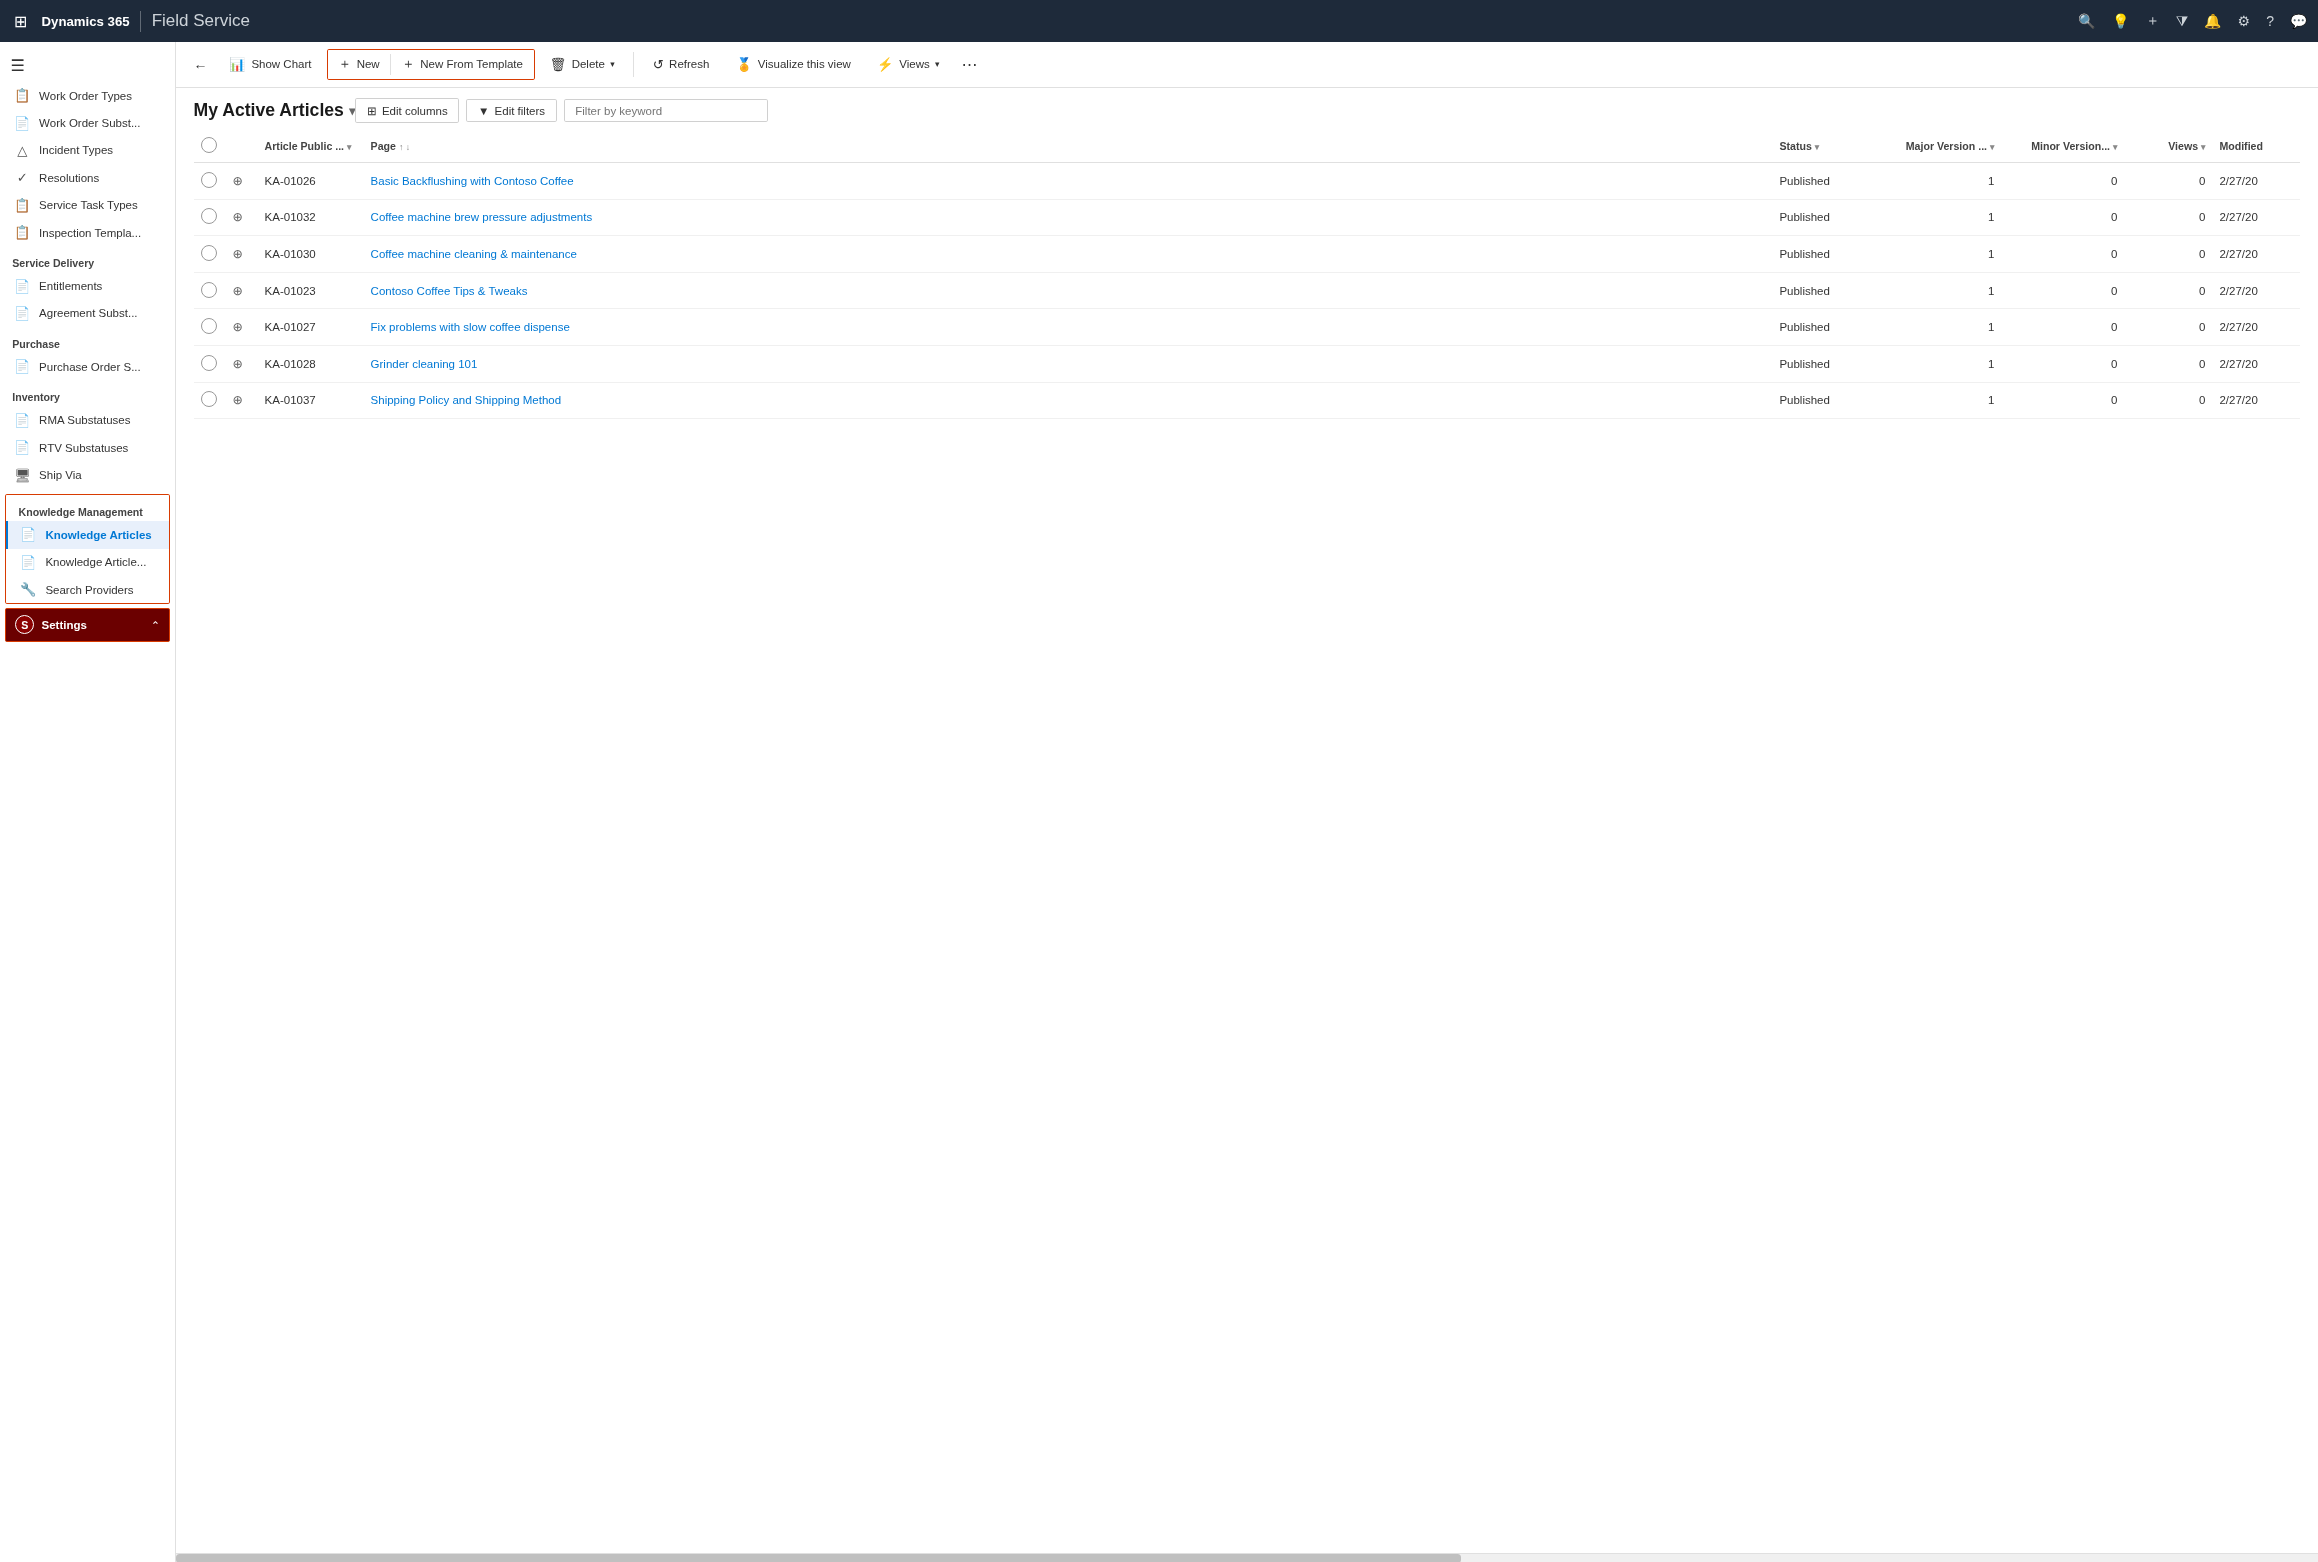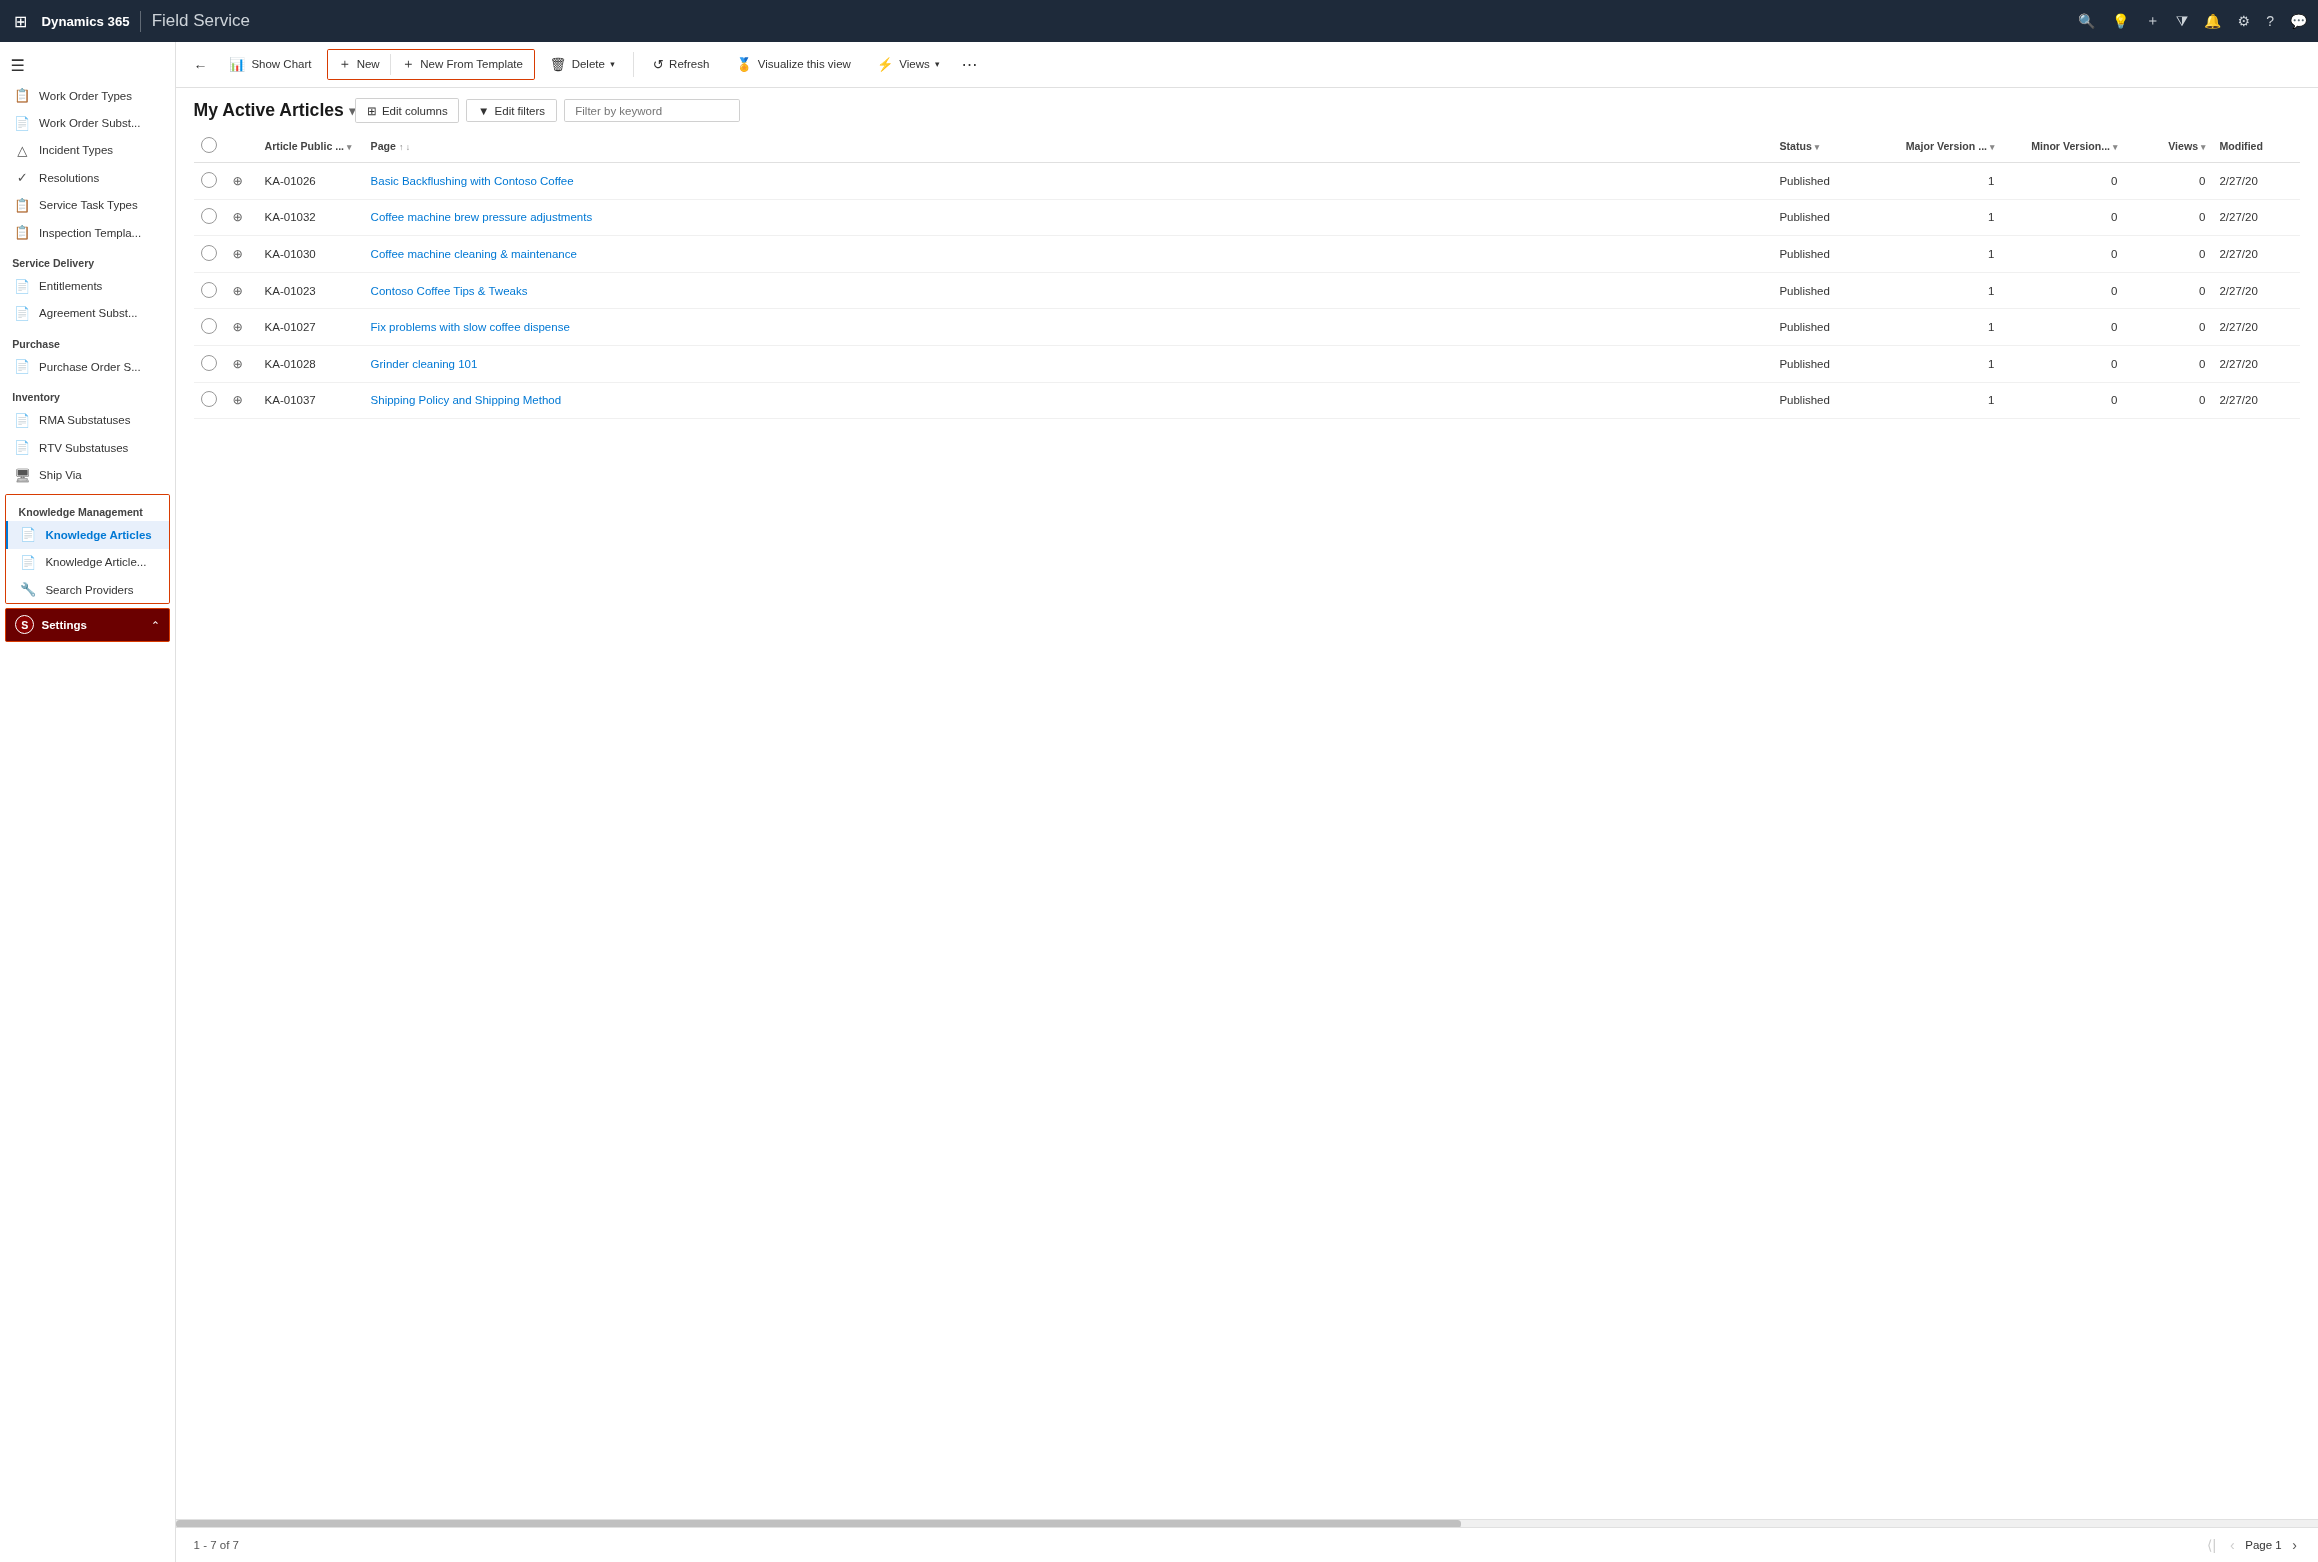--- a/index.html
+++ b/index.html
@@ -130,21 +130,21 @@
       cursor: pointer;
       font-size: 11.5px;
       color: #333;
       border-radius: 1.8px;
     }
     .filter-input {
       border: 0.9px solid #d0d0d0;
       padding: 4.4px 10.6px;
       font-size: 11.5px;
       border-radius: 1.8px;
-      width: 176px;
+      width: 204px;
       color: #999;
     }
 
     
     .table-container { flex: 1; overflow-y: auto; overflow-x: hidden; padding: 0 17.6px; }
     table { width: 100%; border-collapse: collapse; }
     thead tr { border-bottom: 1.8px solid #e0e0e0; }
     thead th {
       padding: 7px 7px;
       text-align: left;
@@ -529,25 +529,16 @@
       <td class="col-modified">2/27/20</td>
     </tr>
           </tbody>
       </table>
     </div>
 
     <div class="scrollbar-track">
       <div class="scrollbar-thumb"></div>
     </div>
 
-    <div class="table-footer">
-      <span>1 - 7 of 7</span>
-      <div class="pagination">
-        <button class="pagination-btn" disabled="">⟨|</button>
-        <button class="pagination-btn" disabled="">‹</button>
-        <span class="pagination-label">Page 1</span>
-        <button class="pagination-btn">›</button>
-      </div>
-    </div>
 
   </div>
 </div>
 
 
 </body></html>

